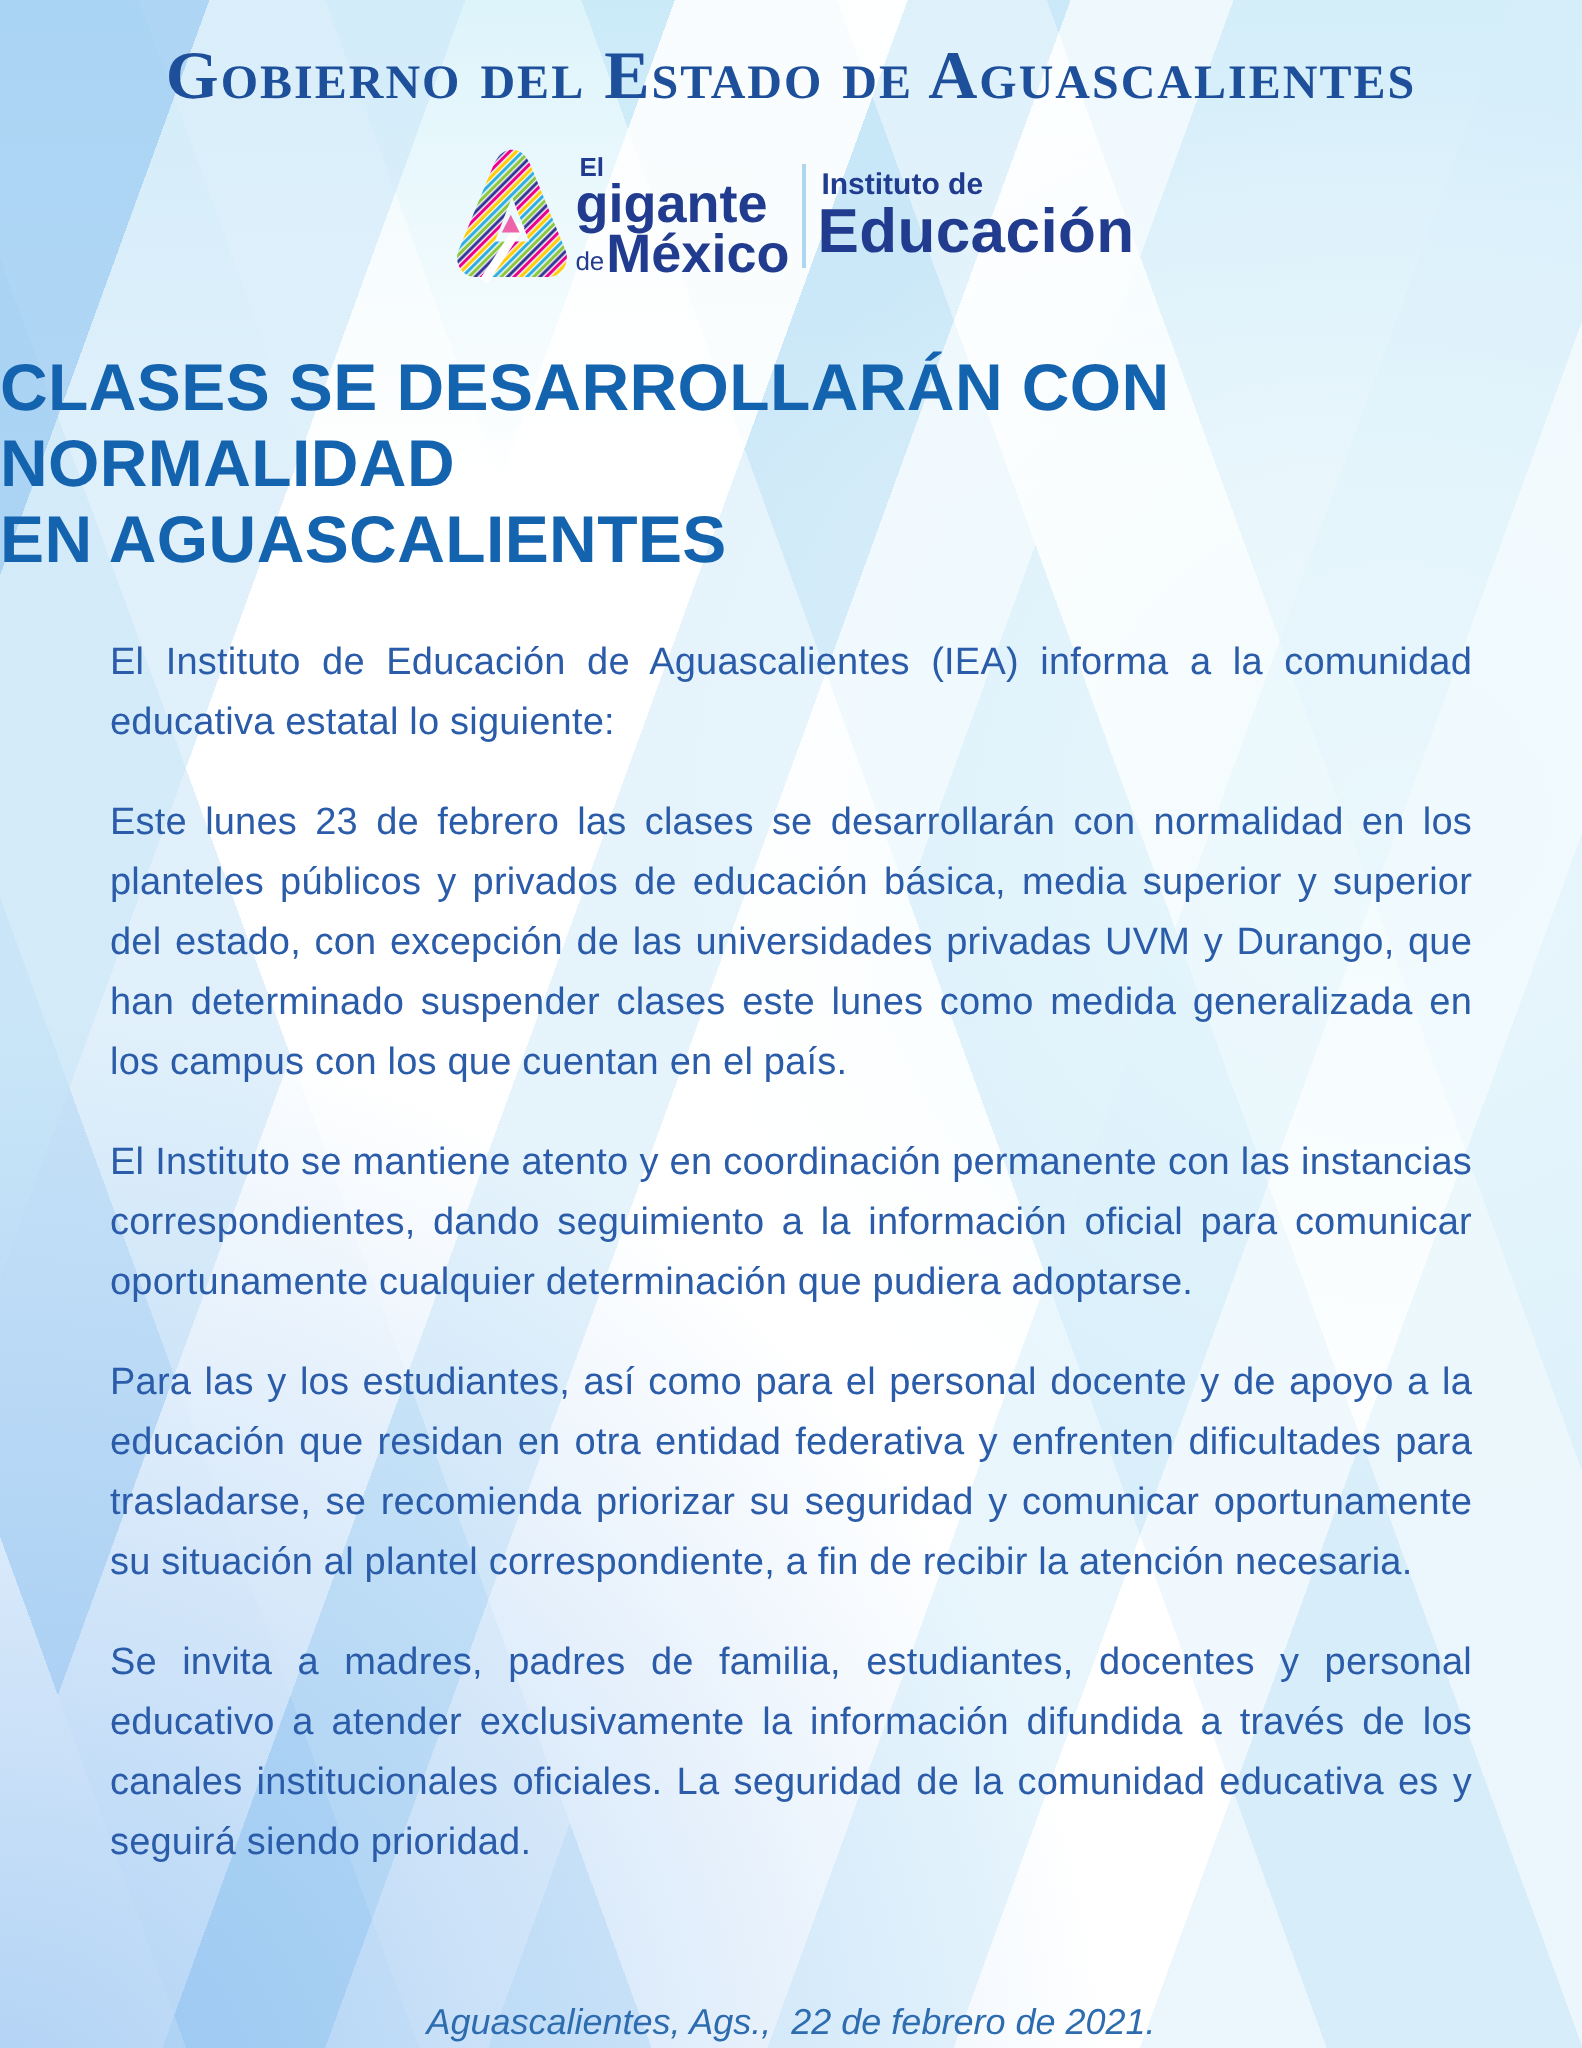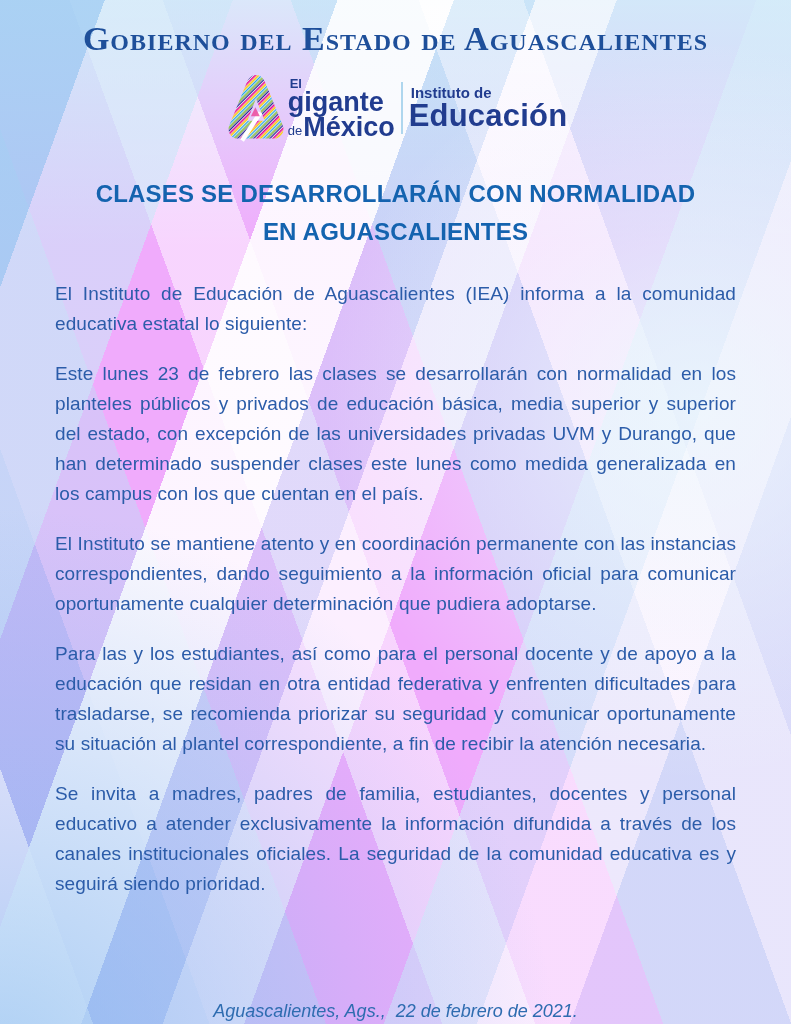--- a/index.html
+++ b/index.html
@@ -2,21 +2,21 @@
 <html><head>
 <meta charset="utf-8">
 <style>
   html, body { margin: 0; padding: 0; background: #e8eef2; }
   #canvas {
     position: relative;
     width: 791px;
     height: 1024px;
     margin: 0 auto;
     overflow: hidden;
-    background-color: #f0abfc;
+    background-color: #ffffff;
     font-family: "Liberation Sans", sans-serif;
   }
   
   .bg {
     position: absolute;
     inset: 0;
     background-image:
       radial-gradient(circle at 0% 104%, rgba(124,180,238,0.62) 0%, rgba(124,180,238,0.0) 42%),
       radial-gradient(circle at 88% 40%, rgba(238,250,253,0.75) 0%, rgba(238,250,253,0.0) 40%),
       linear-gradient(110deg,
@@ -69,24 +69,23 @@
   .brand .big { font-size: 27px; font-weight: bold; letter-spacing: 0; }
   .brand .row2 { display: flex; align-items: flex-end; }
   .brand .de { font-size: 13px; font-weight: normal; margin: 0 1px 2px 0; }
   .logo-divider { width: 2px; height: 52px; background: #aed6ee; margin: 0 6px; }
   .institute { color: #213c8f; line-height: 1.0; }
   .institute .line1 { font-size: 15px; font-weight: bold; margin-left: 2px; }
   .institute .line2 { font-size: 31px; font-weight: bold; letter-spacing: 0.2px; }
 
   .main-title {
     margin-top: 26px;
-    text-align: center;
     color: #1463af;
     font-weight: bold;
-    font-size: 24px;
+    font-size: 33px;
     line-height: 38px;
     letter-spacing: 0.2px;
   }
 
   .body-copy { padding: 28px 55px 0 55px; }
   .body-copy p {
     margin: 0 0 20px 0;
     color: #2b5ca9;
     font-size: 19px;
     line-height: 30px;

